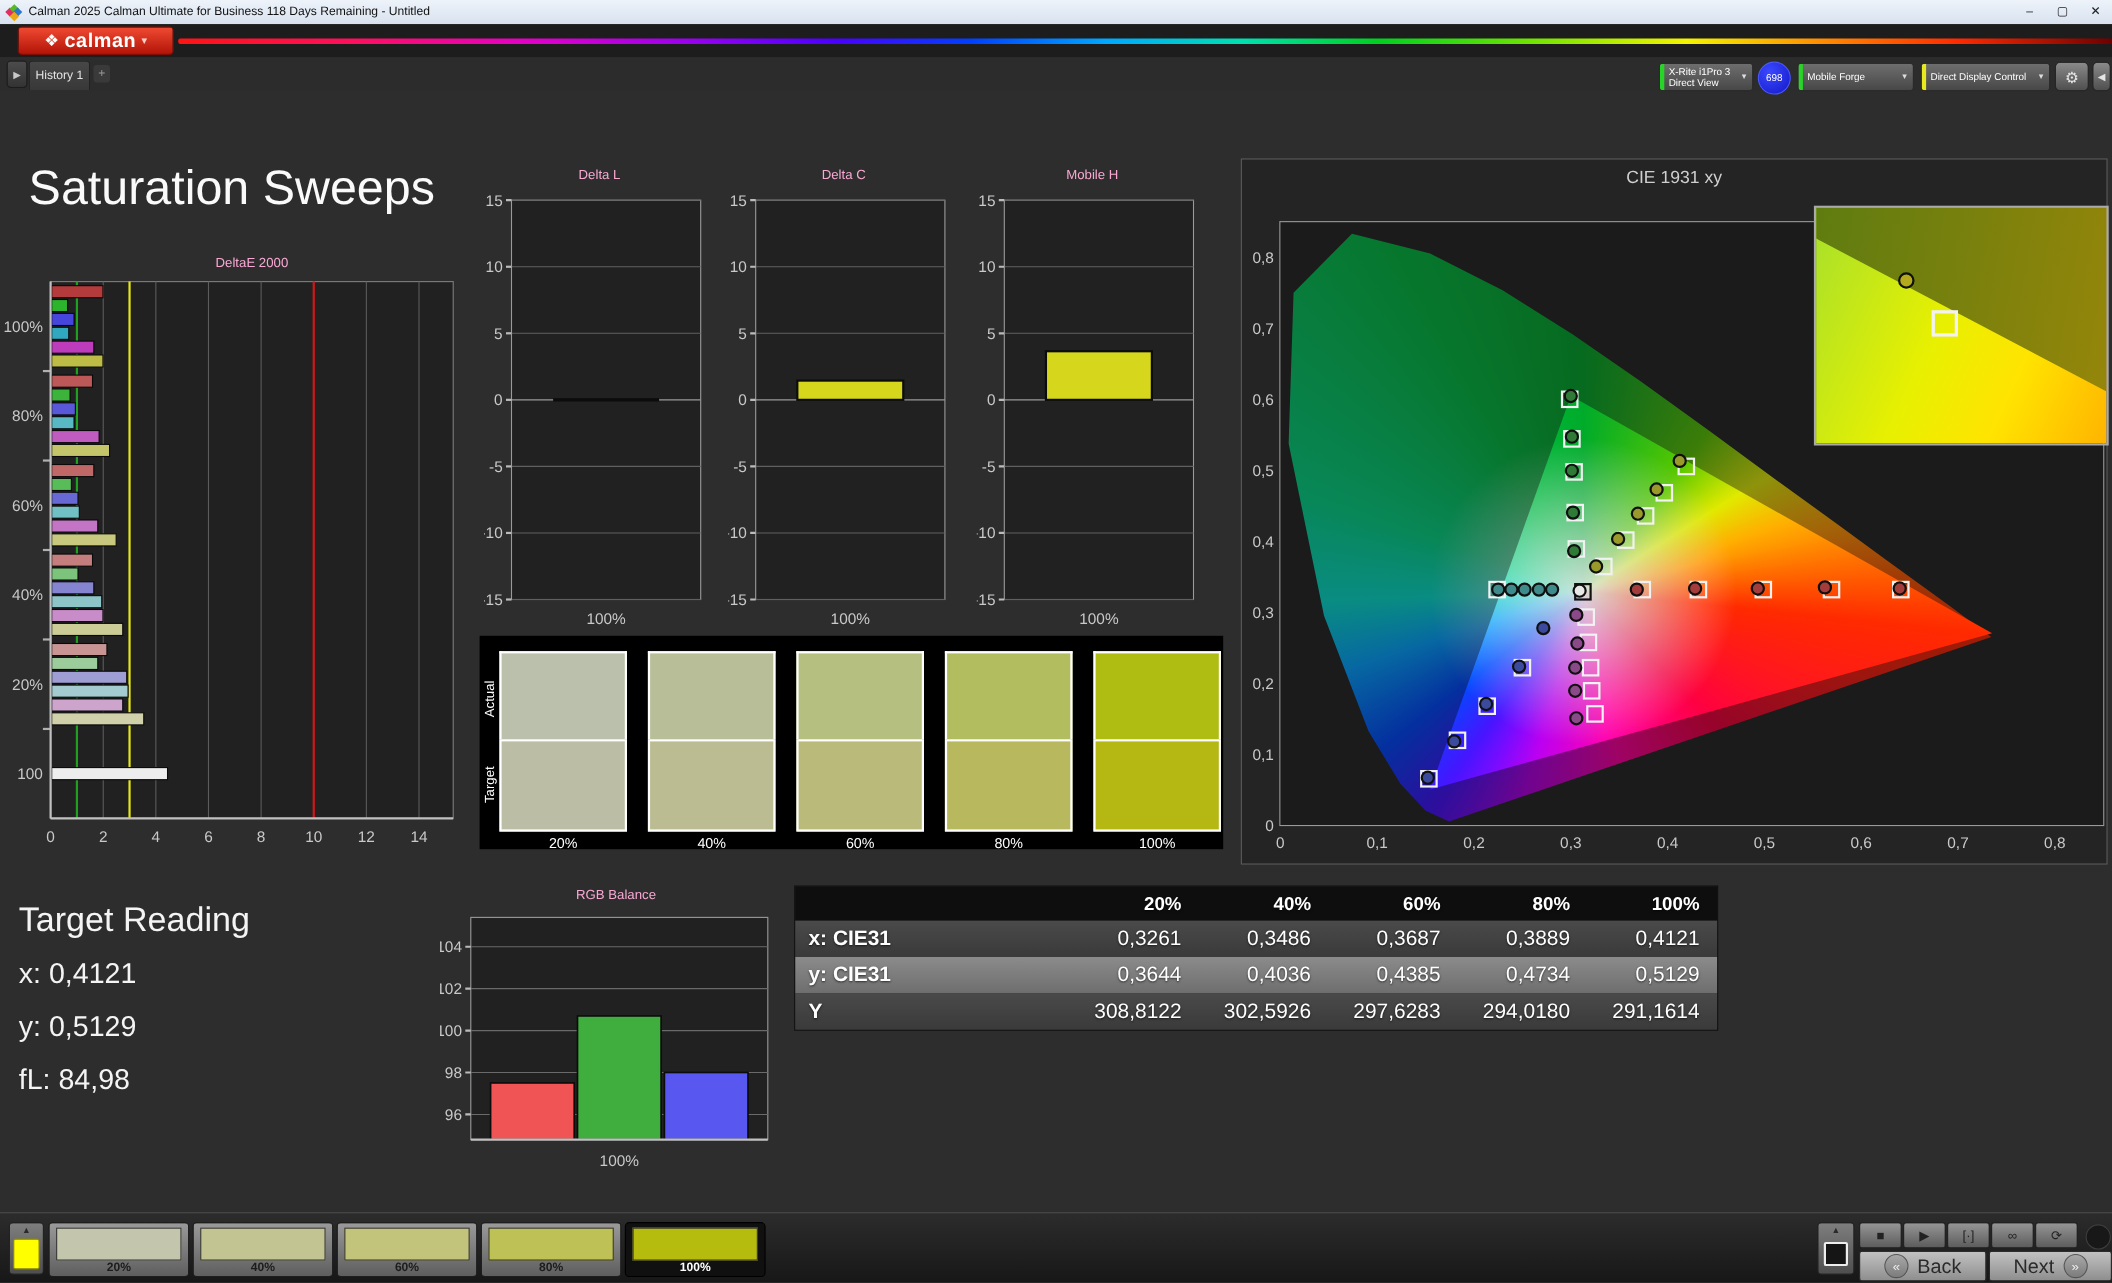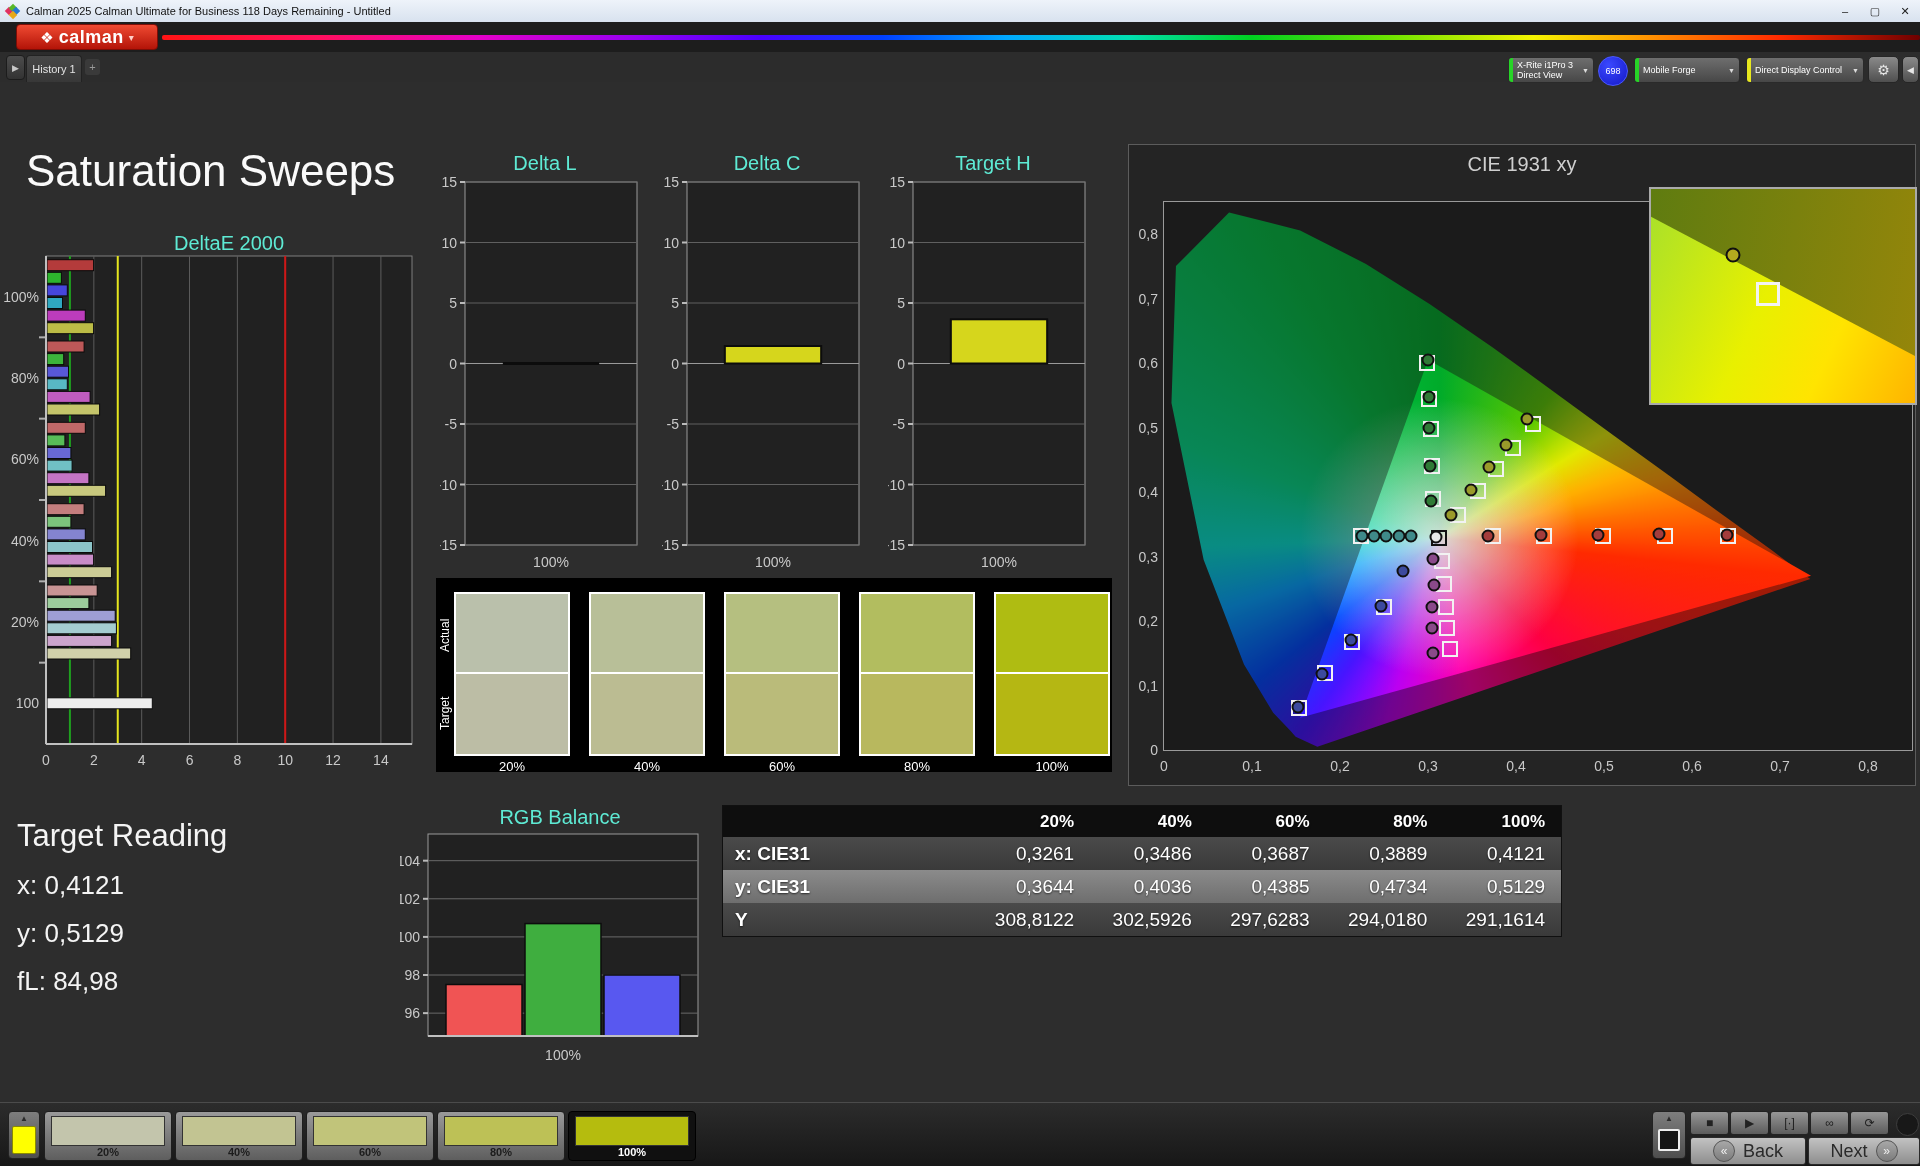--- a/index.html
+++ b/index.html
@@ -46,39 +46,39 @@
   .drop .dtext{flex:1;padding:0 2px 0 4px;color:#fff;font-size:9px;line-height:1.15;}
   .drop .caret{color:#ddd;font-size:7px;padding-right:4px;}
   .badge{position:absolute;left:1598px;top:4px;width:28px;height:28px;border-radius:50%;
     background:radial-gradient(circle at 35% 30%,#3a49ff,#1418c8);border:1px solid #4a58ff;
     color:#fff;font-size:9px;display:flex;align-items:center;justify-content:center;}
   .icon-btn{position:absolute;top:4px;height:27px;border-radius:5px;background:linear-gradient(#8a8a8a,#4f4f4f);
     border:1px solid #262626;color:#e6e6e6;display:flex;align-items:center;justify-content:center;box-sizing:border-box;}
 
   
   .page-title{position:absolute;left:26px;top:146px;font-size:44px;color:#fafafa;font-weight:normal;margin:0;}
-  .chart-title{position:absolute;font-size:20px;color:#5eead4;text-align:center;}
+  .chart-title{position:absolute;font-size:12px;color:#f9a8d4;text-align:center;}
   .tick{fill:#c9c9c9;font-size:13px;font-family:"Liberation Sans",sans-serif;}
   .tick.big{font-size:14px;}
   .chartbox{position:absolute;}
 
   
   #swatch-strip{position:absolute;left:436px;top:578px;width:676px;height:194px;background:#000;}
   .rowlab{position:absolute;left:2px;width:16px;color:#fff;font-size:12px;writing-mode:vertical-rl;
     transform:rotate(180deg);text-align:center;}
   #swatch-cols{position:absolute;left:18px;top:14px;display:flex;gap:19px;}
   .swcol{width:116px;}
   .swcol .swa,.swcol .swt{width:112px;height:80px;border:2px solid #fff;box-sizing:content-box;}
   .swcol .swa{border-bottom:none;height:78px;}
   .swcol .lab{color:#fff;font-size:13px;text-align:center;margin-top:3px;}
 
   
   #cie-panel{position:absolute;left:1128px;top:144px;width:788px;height:642px;background:#242424;
     border:1px solid #5c5c5c;box-sizing:border-box;}
-  #cie-title{position:absolute;left:0;top:8px;width:100%;text-align:center;font-size:20px;color:#cfcfcf;}
+  #cie-title{position:absolute;left:0;top:8px;width:100%;text-align:center;font-size:16px;color:#cfcfcf;}
   #cie-plot{position:absolute;left:34px;top:56px;width:748px;height:548px;background:#1b1b1b;
     border:1px solid #9a9a9a;}
   #cie-bg{position:absolute;inset:0;overflow:hidden;}
   .cie-xtick{position:absolute;width:40px;text-align:center;font-size:14px;color:#c9c9c9;top:556px;}
   .cie-ytick{position:absolute;width:36px;text-align:right;font-size:14px;color:#c9c9c9;left:-42px;}
   .cie-dot{position:absolute;width:13px;height:13px;border-radius:50%;border:2px solid #101010;
     transform:translate(-50%,-50%);box-sizing:border-box;}
   .cie-sq{position:absolute;width:16px;height:16px;border:2px solid #f2f2f2;background:transparent;
     transform:translate(-50%,-50%);box-sizing:border-box;}
   .cie-sq.dark{border-color:#121212;}
@@ -321,21 +321,21 @@
         <text x="17" y="261" text-anchor="end" class="tick big">-5</text>
         <line x1="25" x2="197" y1="316.5" y2="316.5" stroke="#606060"></line>
         <line x1="20" x2="25" y1="316.5" y2="316.5" stroke="#bbb" stroke-width="2"></line>
         <text x="17" y="321.5" text-anchor="end" class="tick big">-10</text>
         <line x1="25" x2="197" y1="377" y2="377" stroke="#606060"></line>
         <line x1="20" x2="25" y1="377" y2="377" stroke="#bbb" stroke-width="2"></line>
         <text x="17" y="382" text-anchor="end" class="tick big">-15</text>
         <rect x="62.839999999999996" y="178.0" width="96.32000000000001" height="17.5" fill="#d6d61c" stroke="#0c0c0c" stroke-width="2"></rect>
         <text x="111" y="399" text-anchor="middle" class="tick big">100%</text>
       </svg></div>
-  <div class="chart-title" style="left:888px;top:152px;width:210px;">Target H</div>
+  <div class="chart-title" style="left:888px;top:152px;width:210px;">Mobile H</div>
   <div id="deltah-chart" class="chartbox" style="left:888px;top:168px;"><svg width="210" height="412">
         <rect x="25" y="14" width="172" height="363" fill="#212121" stroke="#9a9a9a"></rect>
         <line x1="25" x2="197" y1="14" y2="14" stroke="#606060"></line>
         <line x1="20" x2="25" y1="14" y2="14" stroke="#bbb" stroke-width="2"></line>
         <text x="17" y="19" text-anchor="end" class="tick big">15</text>
         <line x1="25" x2="197" y1="74.5" y2="74.5" stroke="#606060"></line>
         <line x1="20" x2="25" y1="74.5" y2="74.5" stroke="#bbb" stroke-width="2"></line>
         <text x="17" y="79.5" text-anchor="end" class="tick big">10</text>
         <line x1="25" x2="197" y1="135" y2="135" stroke="#606060"></line>
         <line x1="20" x2="25" y1="135" y2="135" stroke="#bbb" stroke-width="2"></line>

